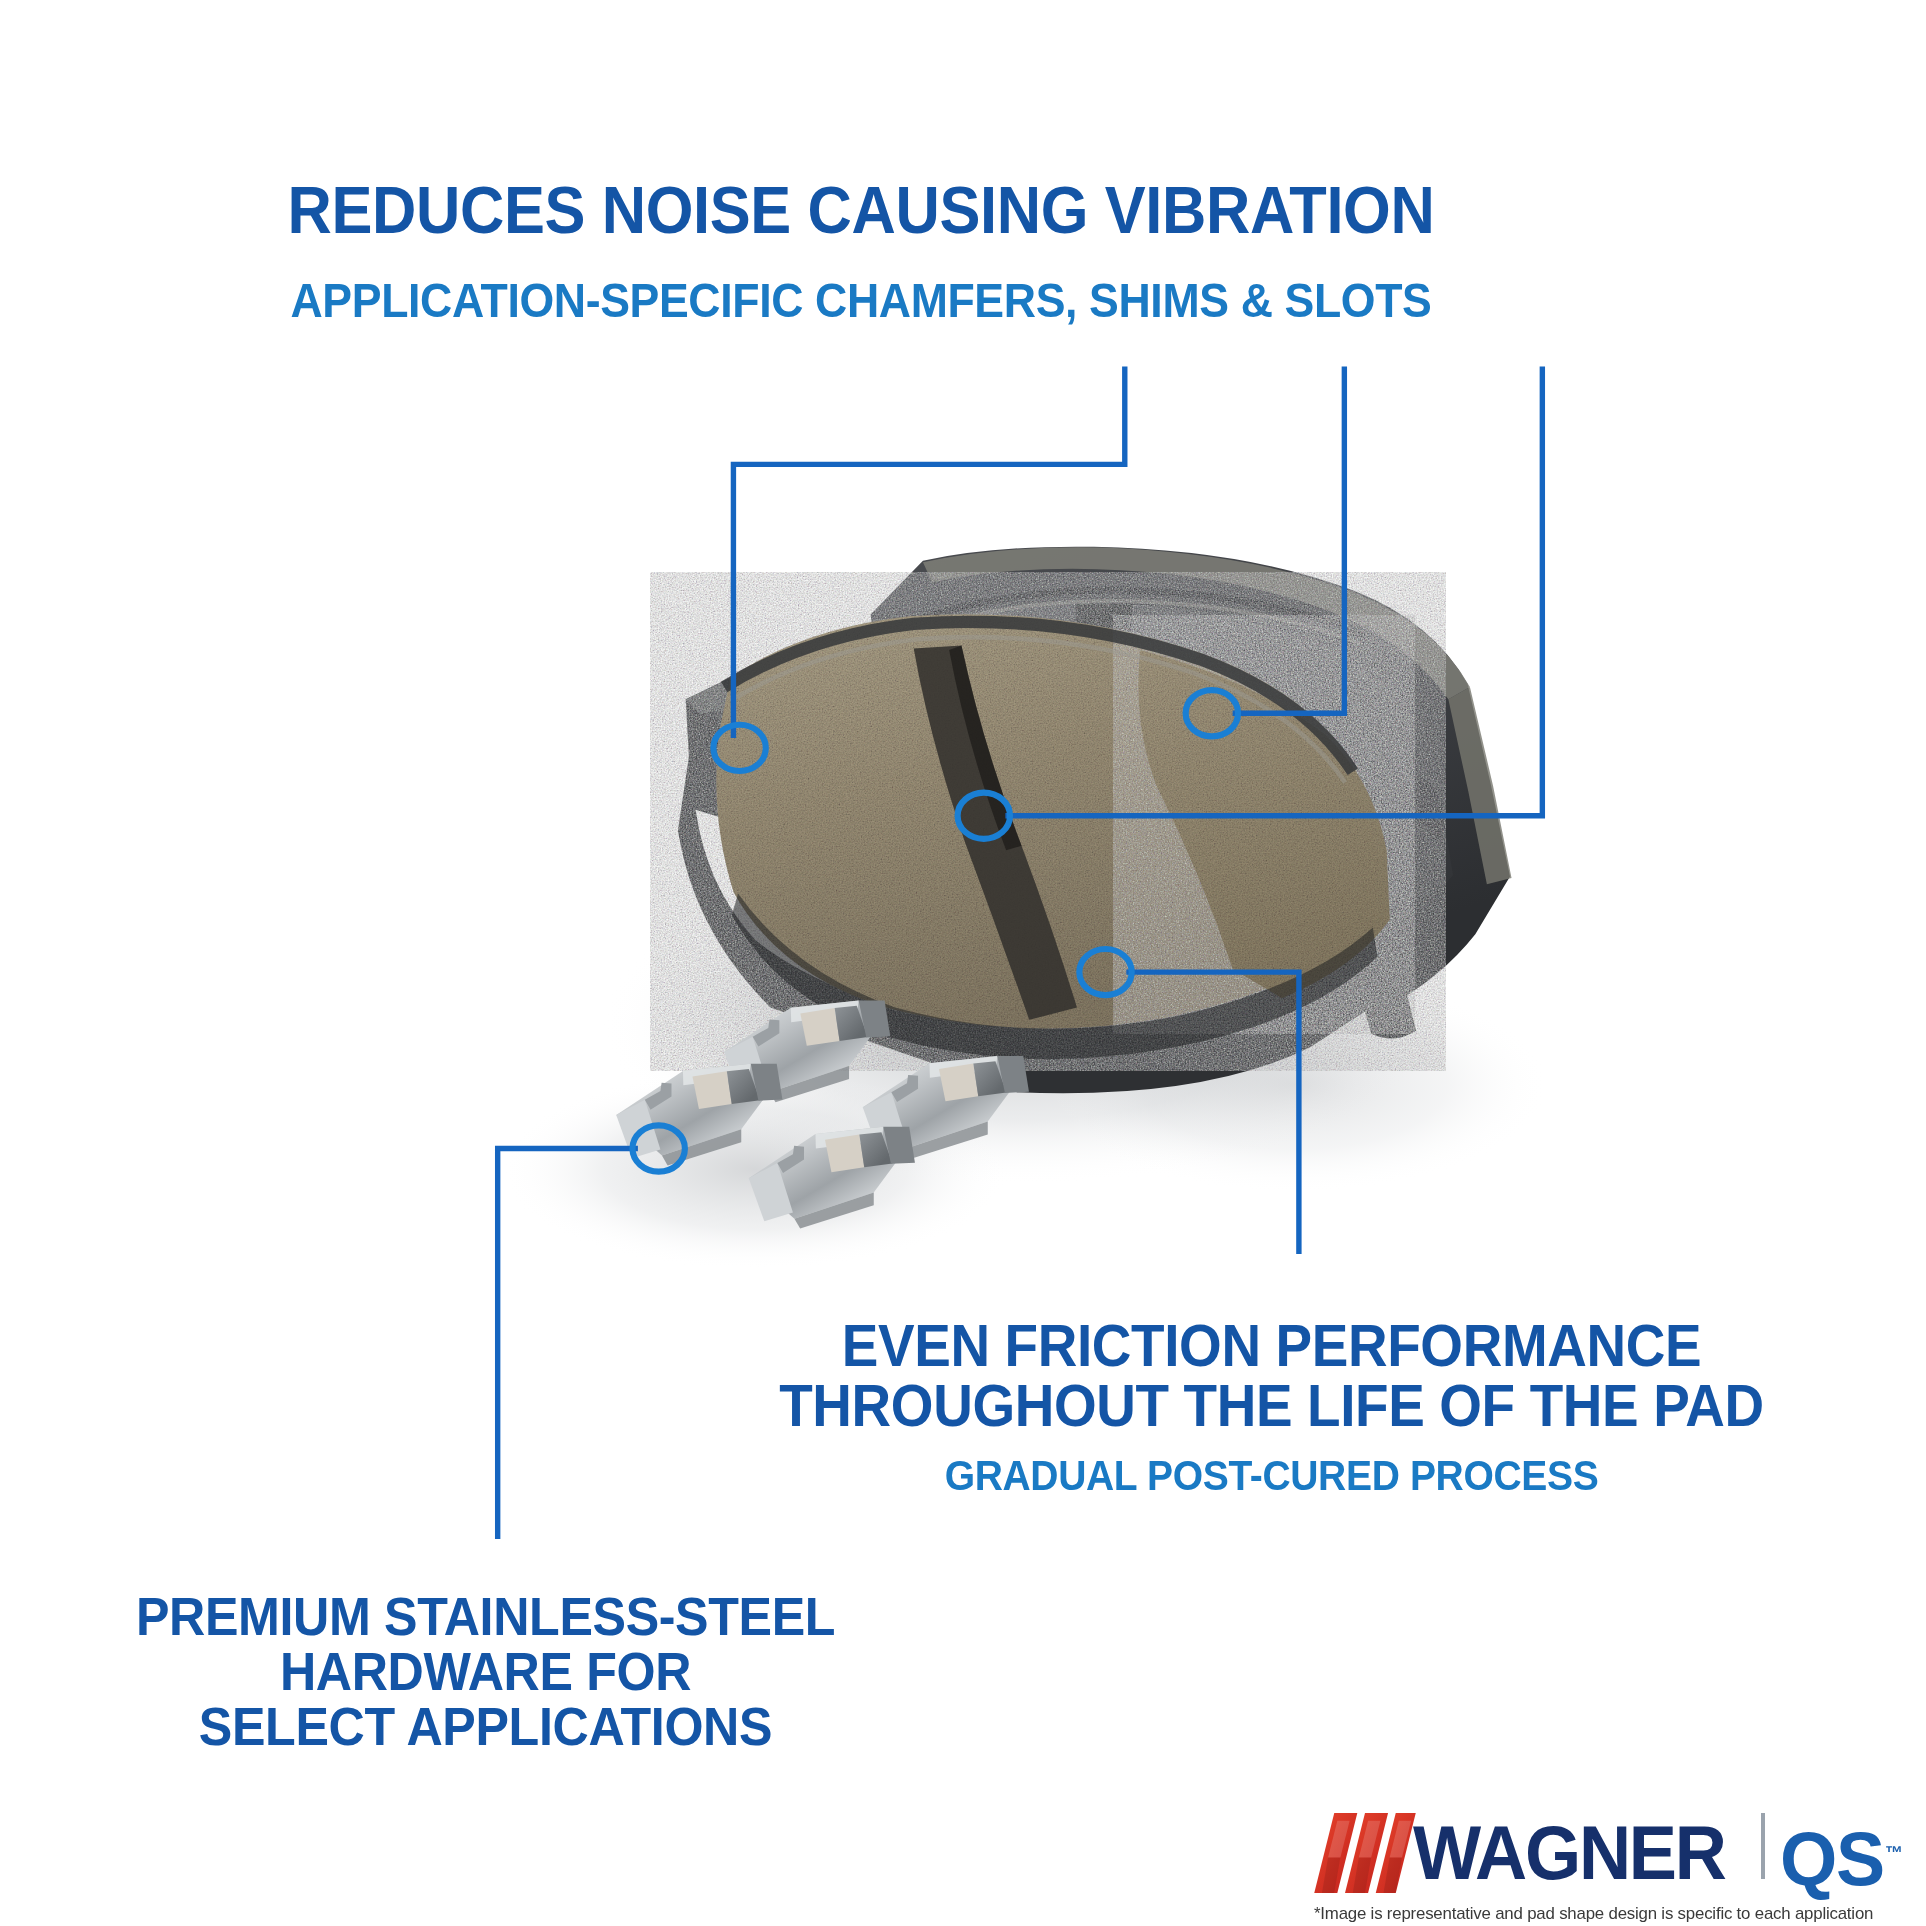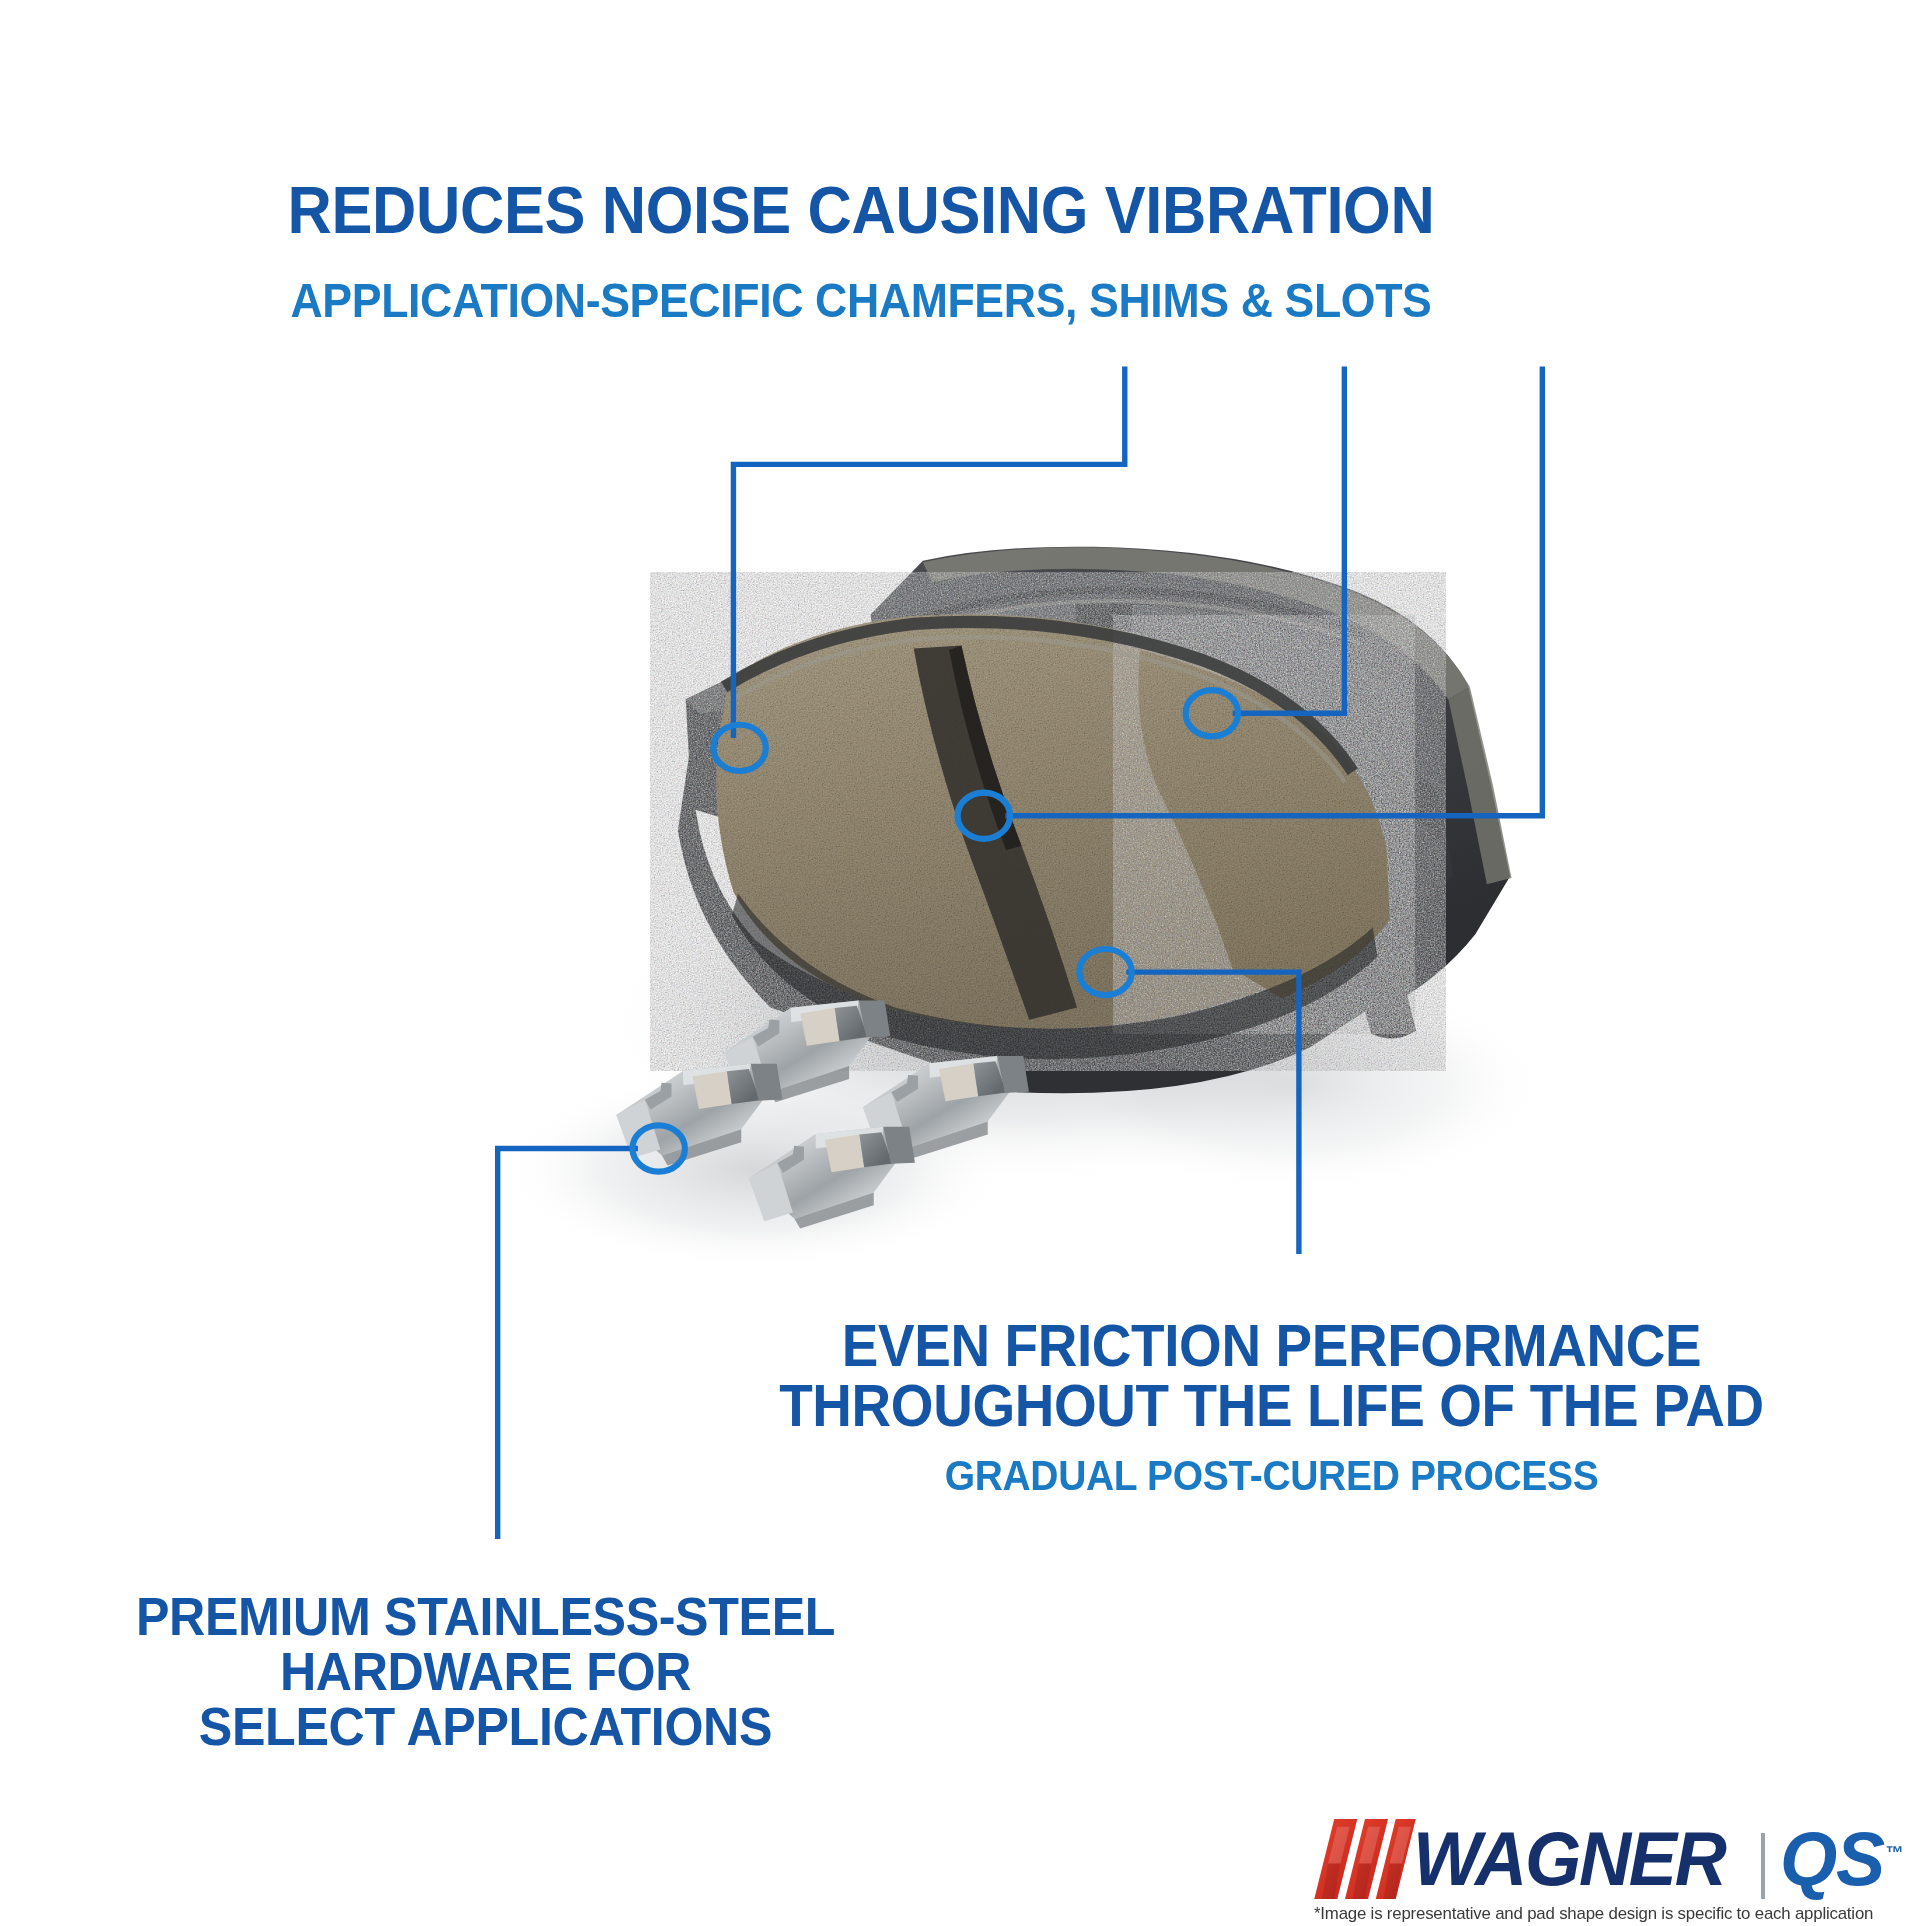--- a/index.html
+++ b/index.html
@@ -29,21 +29,21 @@
   #b2{left:632px;width:1279px;top:1449px;font-size:42px;text-align:center;}
 
   #l1{left:31px;width:909px;top:1583px;font-size:54px;text-align:center;}
   #l1 span{display:block;}
 
   
   svg.art{position:absolute;left:0;top:0;width:1926px;height:1926px;}
 
   
   .logo-wrap{position:absolute;left:1314px;top:1807px;width:563px;height:123px;}
-  .logo-row{display:flex;align-items:flex-end;height:86px;font-style:italic;}
+  .logo-row{display:flex;align-items:flex-start;height:86px;}
   .slashes{width:102px;height:80px;flex:0 0 auto;}
   .wordmark{
     font-size:76px;font-weight:bold;color:#16306b;letter-spacing:-2.3px;
     font-family:"Liberation Sans", sans-serif;line-height:80px;
     transform:scaleX(0.95);transform-origin:left center;margin-left:-3.1px;
   }
   .divider{width:3.9px;height:66px;background:#9aa3ad;margin:0 15.4px 0 20px;flex:0 0 auto;}
   .qs{
     font-size:76px;font-weight:bold;color:#1a5fae;letter-spacing:-1.5px;
     font-family:"Liberation Sans", sans-serif;line-height:80px;

